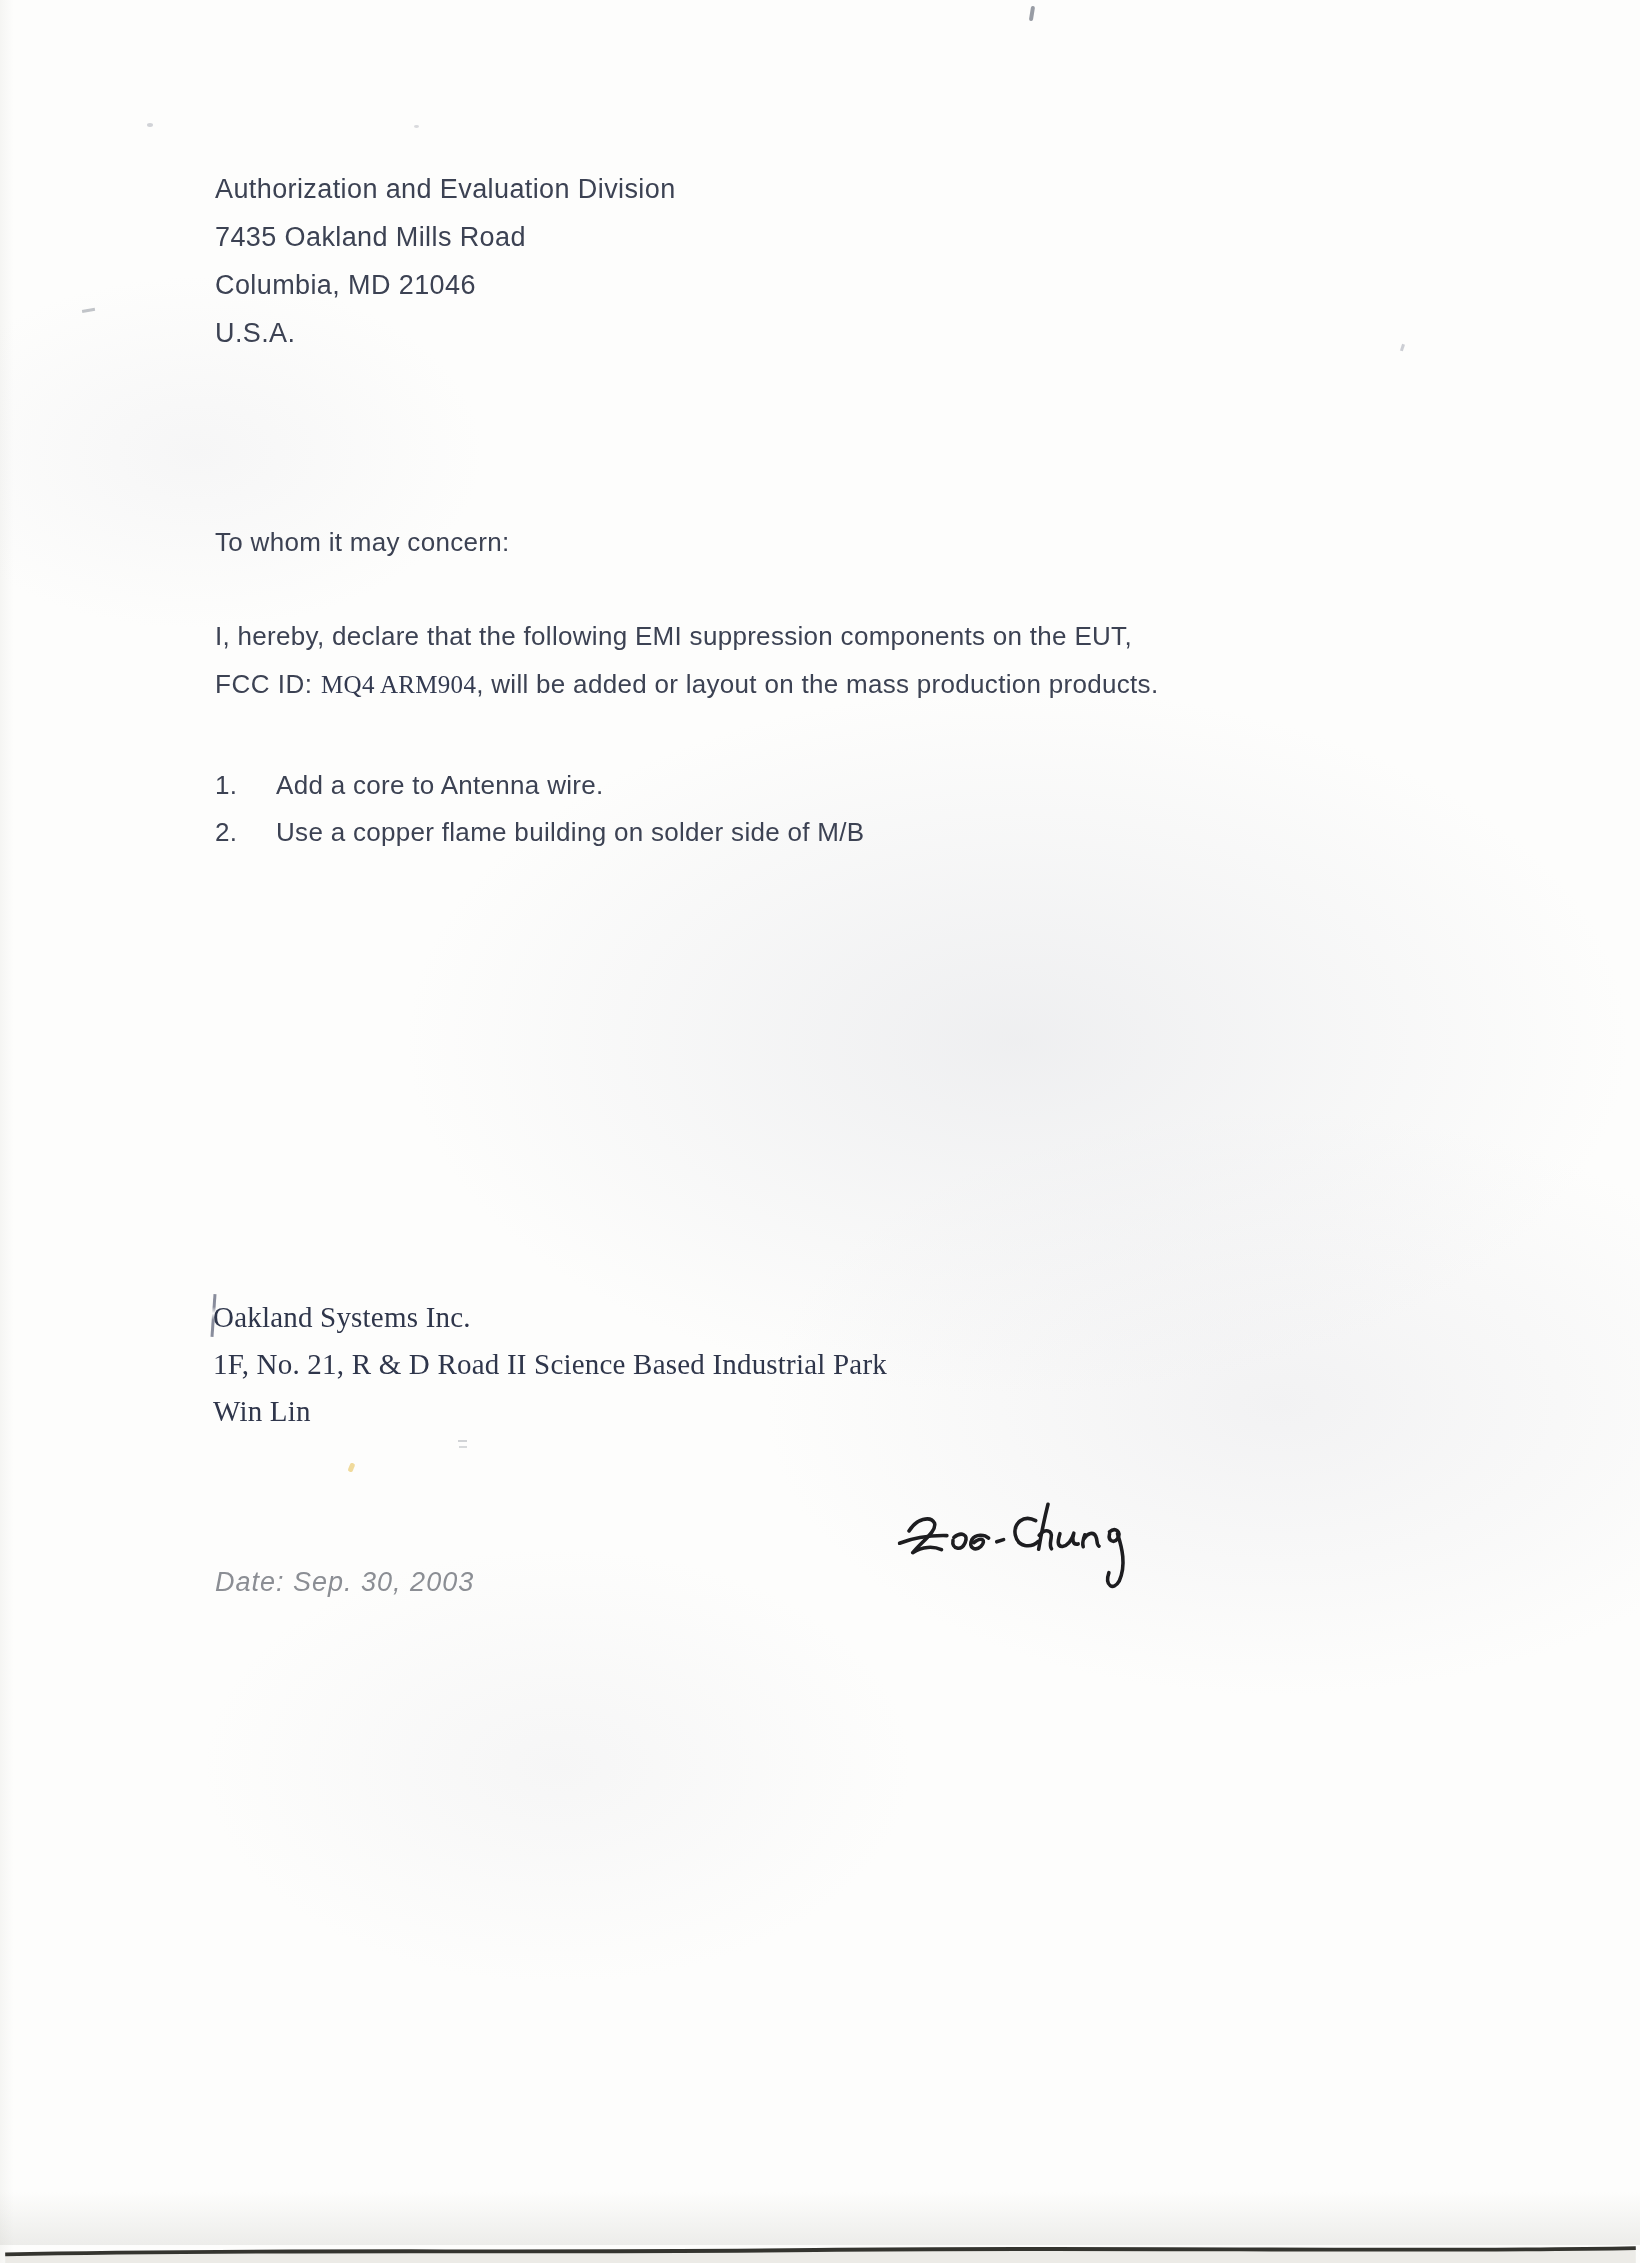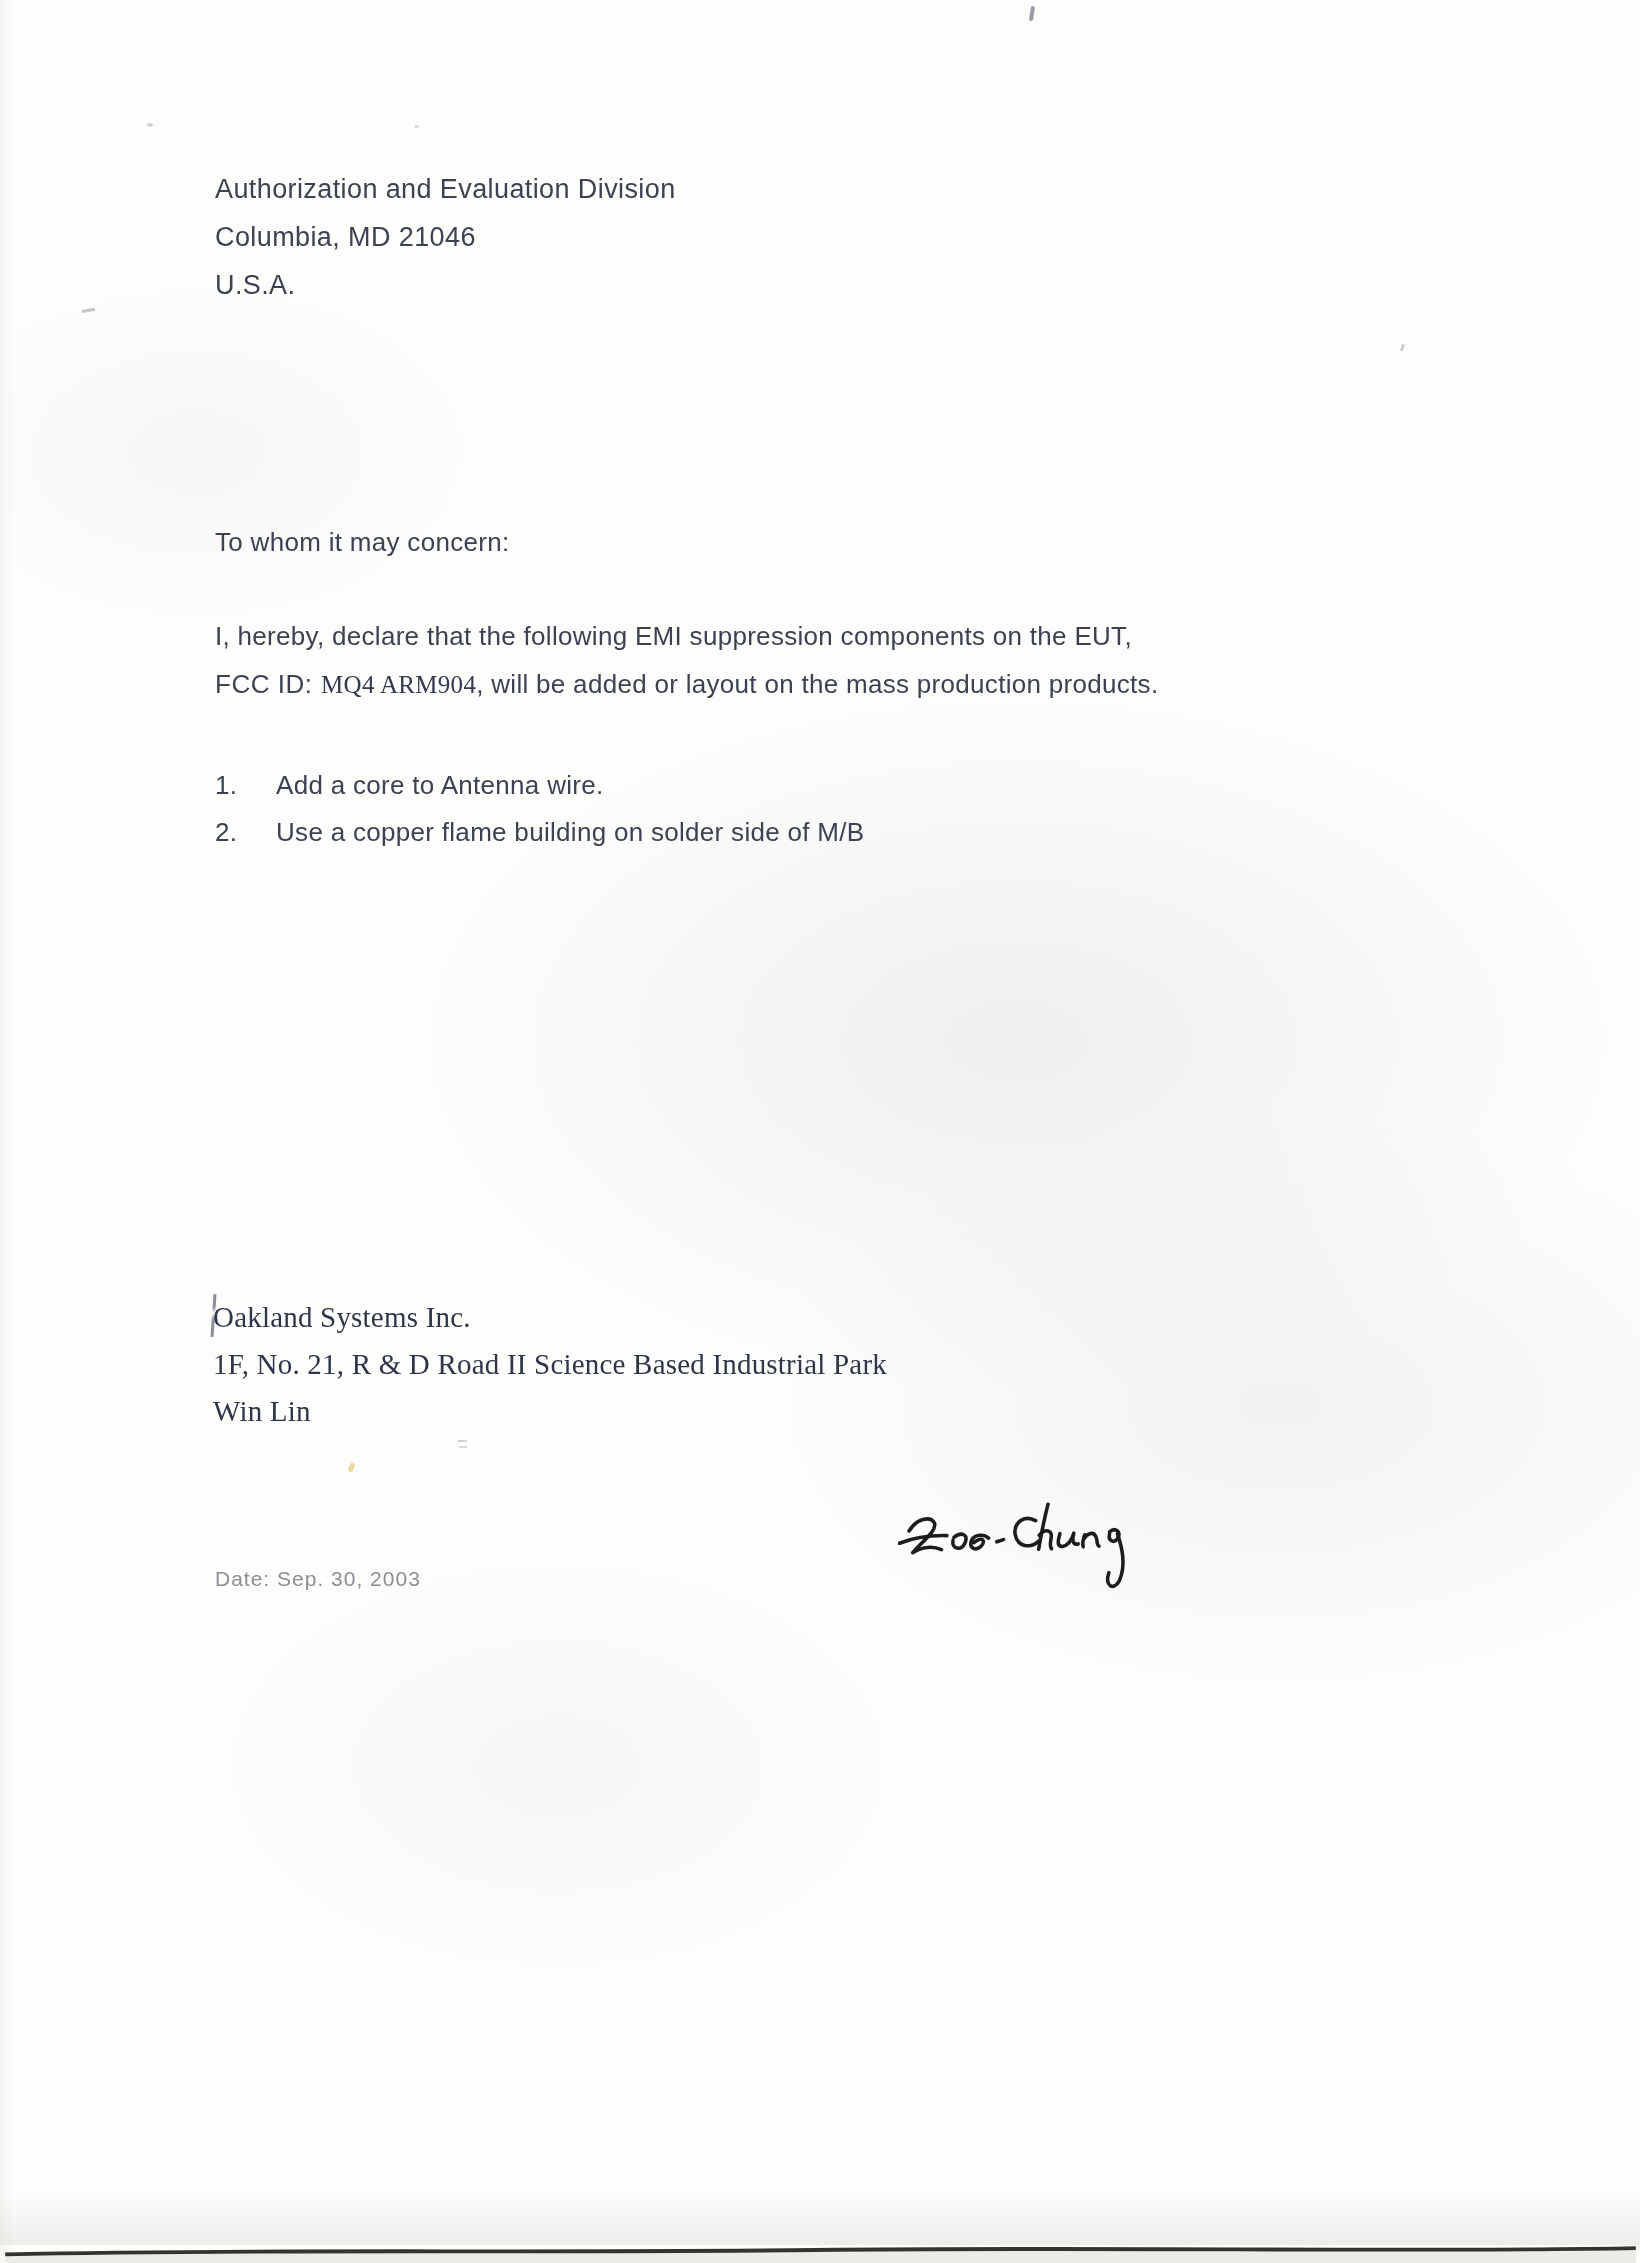--- a/index.html
+++ b/index.html
@@ -83,23 +83,24 @@
     width: 238px;
     height: 115px;
     transform: rotate(-2deg);
   }
   .signature-wrap svg { display: block; width: 100%; height: 100%; }
 
   .date-line {
     position: absolute;
     left: 215px;
     top: 1567px;
-    font-size: 21px;
+    font-size: 27px;
     letter-spacing: 1px;
     color: #8b8e94;
+    font-style: italic;
   }
 
   
   .artifact { position: absolute; pointer-events: none; }
   .a-quote   { left: 1030px; top: 5.8px;    width: 3.9px;  height: 14.6px; background: #7e838d; border-radius: 1.9px; transform: rotate(9deg); opacity: .8; }
   .a-dash1   { left: 82px;  top: 309px;  width: 12.6px; height: 2.9px;  background: #868b96; transform: rotate(-10deg); opacity: .5; }
   .a-spk1    { left: 147px; top: 123px;  width: 5.8px;  height: 3.9px;  background: #9ba0ab; border-radius: 50%; opacity: .45; }
   .a-spk2    { left: 414px; top: 125px;  width: 4.9px;  height: 2.9px;  background: #a3a6b0; border-radius: 50%; opacity: .4; }
   .a-spk3    { left: 1401px; top: 344px; width: 2.9px;  height: 6.8px;  background: #9ba0ab; transform: rotate(18deg); opacity: .5; }
   .a-tick    { left: 212px; top: 1294px; width: 2.9px;  height: 43px; background: linear-gradient(#4a5068 0%, #4a5068 30%, rgba(74,80,104,0) 45%, #4a5068 60%, #4a5068 100%); transform: rotate(4deg); opacity: .65; }
@@ -120,20 +121,21 @@
   }
   .bottom-edge svg { display: block; }
 </style>
 </head>
 <body>
 
 <div class="page">
 
   <div class="address-block">
     <div>Authorization and Evaluation Division</div>
+    <div>7435 Oakland Mills Road</div>
     <div>Columbia, MD 21046</div>
     <div>U.S.A.</div>
   </div>
 
   <div class="salutation">To whom it may concern:</div>
 
   <div class="declaration">
     <div>I, hereby, declare that the following EMI suppression components on the EUT,</div>
     <div><span class="fcc-label">FCC ID:</span><span class="fcc-id">MQ4 ARM904</span><span>, will be added or layout on the mass production products.</span></div>
   </div>

